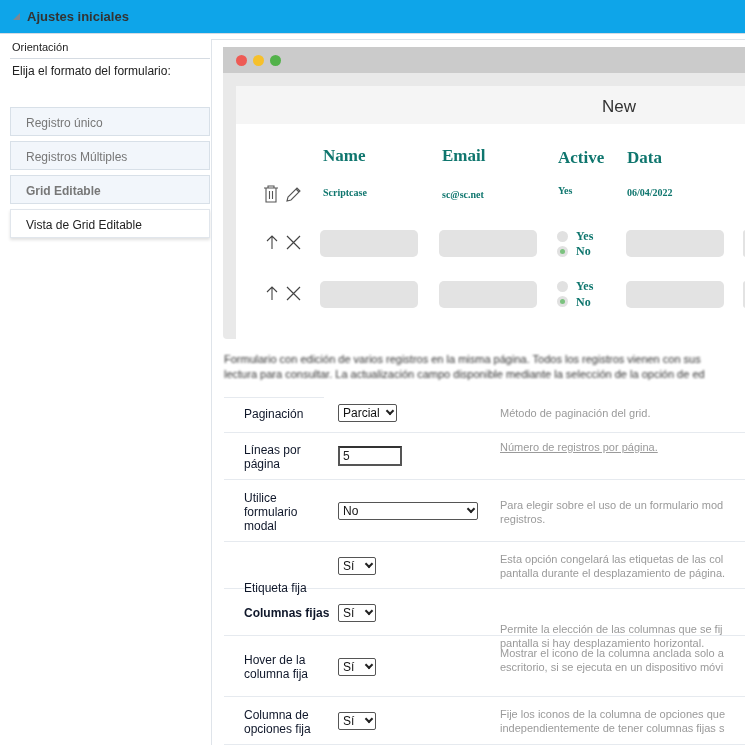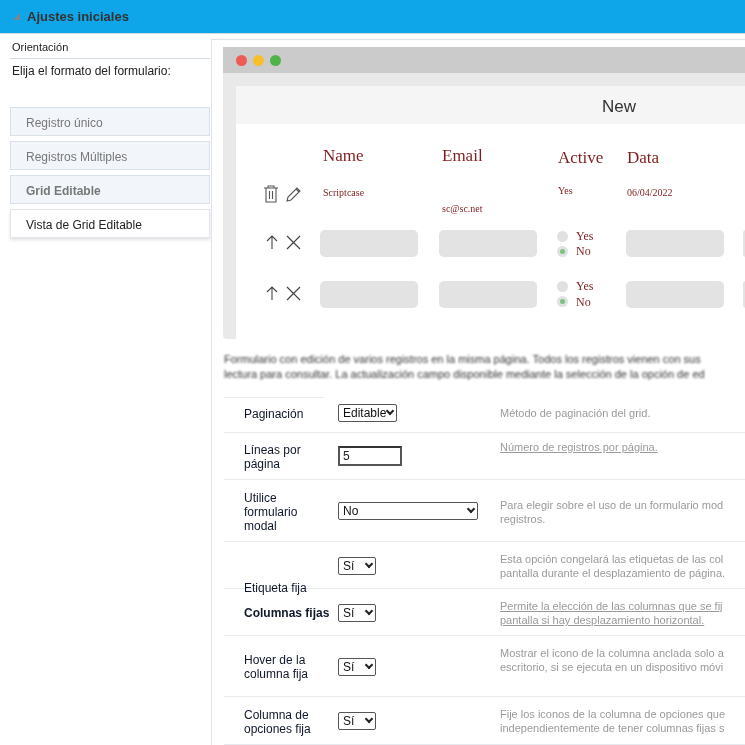--- a/index.html
+++ b/index.html
@@ -16,21 +16,21 @@
   .opt { position: absolute; left: 10px; width: 200px; height: 29px; border: 1px solid #d8e0e8; background: #f2f6fb; font-size: 12px; color: #777; padding: 8px 0 0 15px; filter: blur(0.6px); }
   .opt.active { background: #fff; color: #222; filter: none; border-color: #e1e6ec; box-shadow: 0 2px 3px rgba(0,0,0,0.12); }
 
   .preview-frame { position: absolute; left: 211px; top: 39px; width: 534px; height: 706px; border-left: 1px solid #dfe4ea; border-top: 1px solid #dfe4ea; background: #fff; }
   .browser { position: absolute; left: 223px; top: 47px; width: 522px; height: 292px; background: #e9e9e9; border-radius: 0 0 0 4px; }
   .browser-bar { position: absolute; left: 0; top: 0; width: 522px; height: 26px; background: #cbcbcb; }
   .dot { position: absolute; top: 8px; width: 11px; height: 11px; border-radius: 50%; }
   .inner { position: absolute; left: 13px; top: 39px; width: 509px; height: 253px; background: #fff; }
   .inner-head { position: absolute; left: 0; top: 0; width: 509px; height: 38px; background: #f5f5f5; }
   .inner-head .newt { position: absolute; left: 331px; top: 11px; font-family: Liberation Sans, sans-serif; font-size: 17px; color: #333; margin-left: 35px; }
-  .serif { font-family: "Liberation Serif", serif; color: #7f1d1d; position: absolute; }
+  .serif { font-family: "Liberation Serif", serif; color: #0f766e; position: absolute; font-weight: bold; }
   .col-h { font-size: 17px; }
   .cell { font-size: 10px; }
   .ph { position: absolute; width: 98px; height: 27px; background: #e3e3e3; border-radius: 5px; }
   .ph-edge { position: absolute; width: 4px; height: 27px; background: #e3e3e3; border-radius: 3px 0 0 3px; }
   .radio { position: absolute; width: 11px; height: 11px; border-radius: 50%; background: #e1e1e1; }
   .radio.on::after { content: ""; position: absolute; left: 3px; top: 3px; width: 5px; height: 5px; border-radius: 50%; background: #7bc27f; }
   .rlbl { font-size: 12px; }
   .icon { position: absolute; color: #444; }
 
   .desc { position: absolute; left: 224px; top: 352px; font-size: 11px; line-height: 15px; color: #333; white-space: nowrap; filter: blur(0.8px); }
@@ -85,21 +85,21 @@
   <svg width="16" height="18" viewBox="0 0 16 18">
       <path d="M1 3h14M5 3V1h6v2M3 3v14h10V3M6.5 6v8M9.5 6v8" fill="none" stroke="#555" stroke-width="1.1"></path>
     </svg>
 </span>
 <span class="icon" style="left:285px;top:186px;">
   <svg width="17" height="17" viewBox="0 0 17 17">
       <path d="M2 15l1-4 9-9 3 3-9 9z M11 3l3 3" fill="none" stroke="#555" stroke-width="1.1"></path>
     </svg>
 </span>
 <span class="serif cell" style="left:323px;top:187px;">Scriptcase</span>
-<span class="serif cell" style="left:442px;top:203px;">sc@sc.net</span>
+<span class="serif cell" style="left:442px;top:189px;">sc@sc.net</span>
 <span class="serif cell" style="left:558px;top:185px;">Yes</span>
 <span class="serif cell" style="left:627px;top:187px;">06/04/2022</span>
 
 <span class="icon" style="left:265px;top:234px;">
   <svg width="14" height="16" viewBox="0 0 14 16">
       <path d="M7 15V2M2 7l5-5 5 5" fill="none" stroke="#444" stroke-width="1.1"></path>
     </svg>
 </span>
 <span class="icon" style="left:286px;top:235px;">
   <svg width="15" height="15" viewBox="0 0 15 15">
@@ -145,21 +145,21 @@
   <div class="row-line" style="left:224px;top:432px;width:521px;"></div>
   <div class="row-line" style="left:224px;top:479px;width:521px;"></div>
   <div class="row-line" style="left:224px;top:541px;width:521px;"></div>
   <div class="row-line" style="left:224px;top:588px;width:521px;"></div>
   <div class="row-line" style="left:224px;top:635px;width:521px;"></div>
   <div class="row-line" style="left:224px;top:696px;width:521px;"></div>
   <div class="row-line" style="left:224px;top:744px;width:521px;"></div>
 
   <div class="lbl" style="top:407px;">Paginación</div>
   <div class="sel" style="left:338px;top:404px;width:59px;">
-    <span>Editable</span><span class="chev"></span>
+    <span>Parcial</span><span class="chev"></span>
   </div>
   <div class="hint" style="top:406px;">
       <div>Método de paginación del grid.</div>
     </div>
 
   <div class="lbl" style="top:443px;width:75px;">Líneas por página</div>
   <div class="inp" style="left:338px;top:446px;width:64px;">5</div>
   <div class="hint" style="top:440px;text-decoration:underline;">
       <div>Número de registros por página.</div>
     </div>
@@ -179,21 +179,21 @@
   </div>
   <div class="hint" style="top:552px;">
       <div>Esta opción congelará las etiquetas de las col</div>
       <div>pantalla durante el desplazamiento de página.</div>
     </div>
 
   <div class="lbl" style="top:606px;font-weight:bold;">Columnas fijas</div>
   <div class="sel" style="left:338px;top:604px;width:38px;">
     <span>Sí</span><span class="chev"></span>
   </div>
-  <div class="hint" style="top:599px;text-decoration:underline;">
+  <div class="hint" style="top:622px;">
       <div>Permite la elección de las columnas que se fij</div>
       <div>pantalla si hay desplazamiento horizontal.</div>
     </div>
 
   <div class="lbl" style="top:653px;width:75px;">Hover de la columna fija</div>
   <div class="sel" style="left:338px;top:658px;width:38px;">
     <span>Sí</span><span class="chev"></span>
   </div>
   <div class="hint" style="top:646px;">
       <div>Mostrar el icono de la columna anclada solo a</div>

